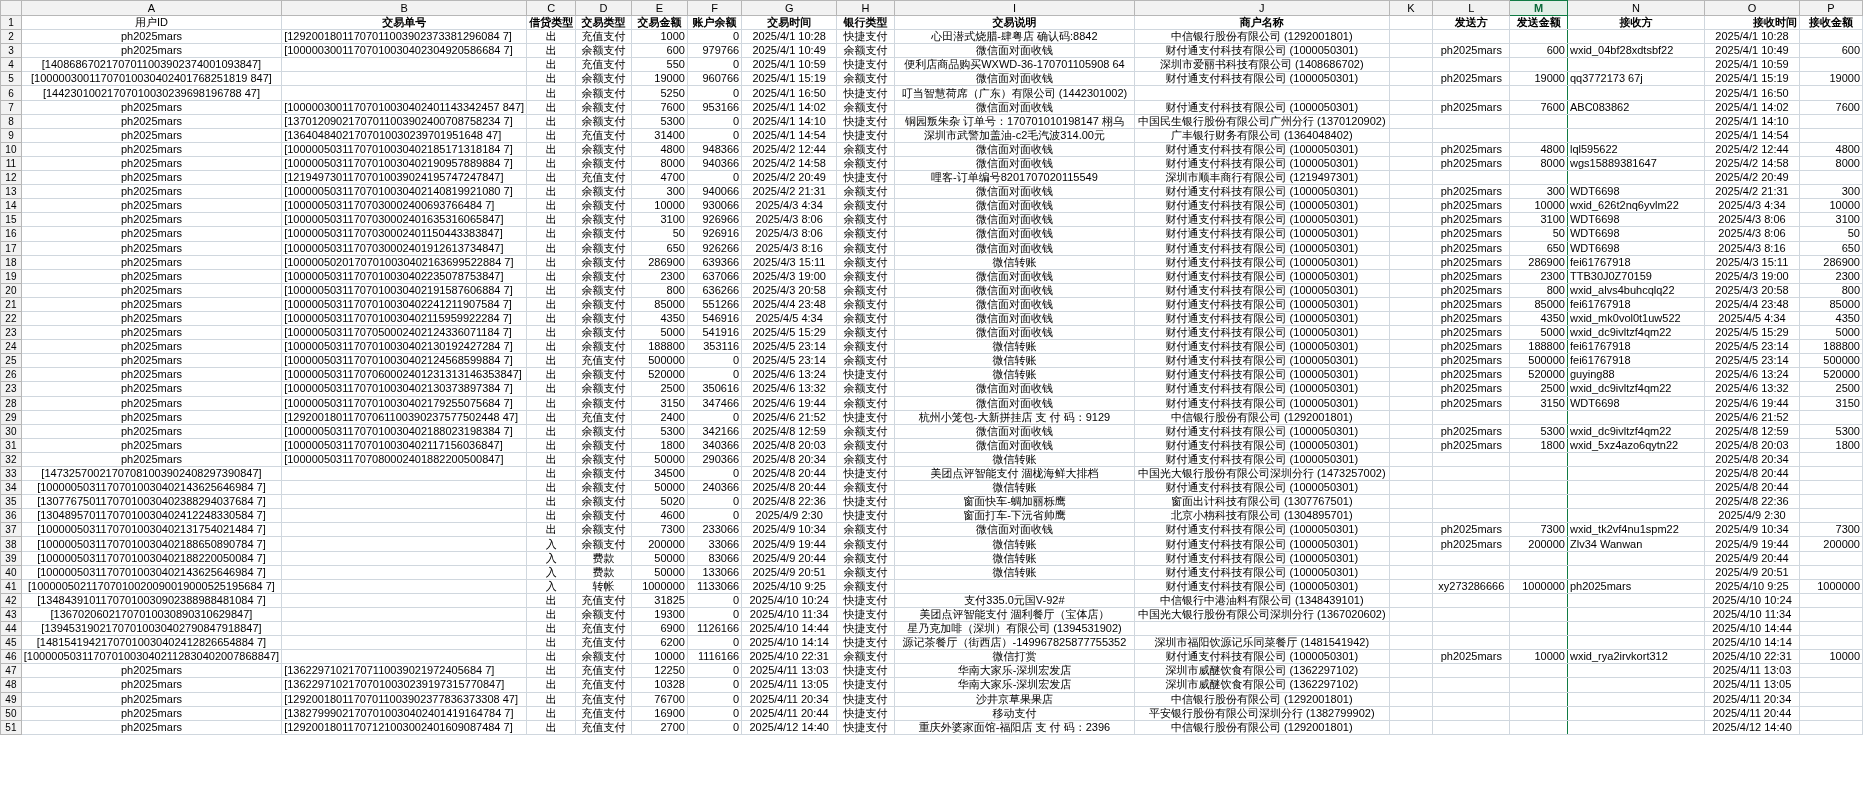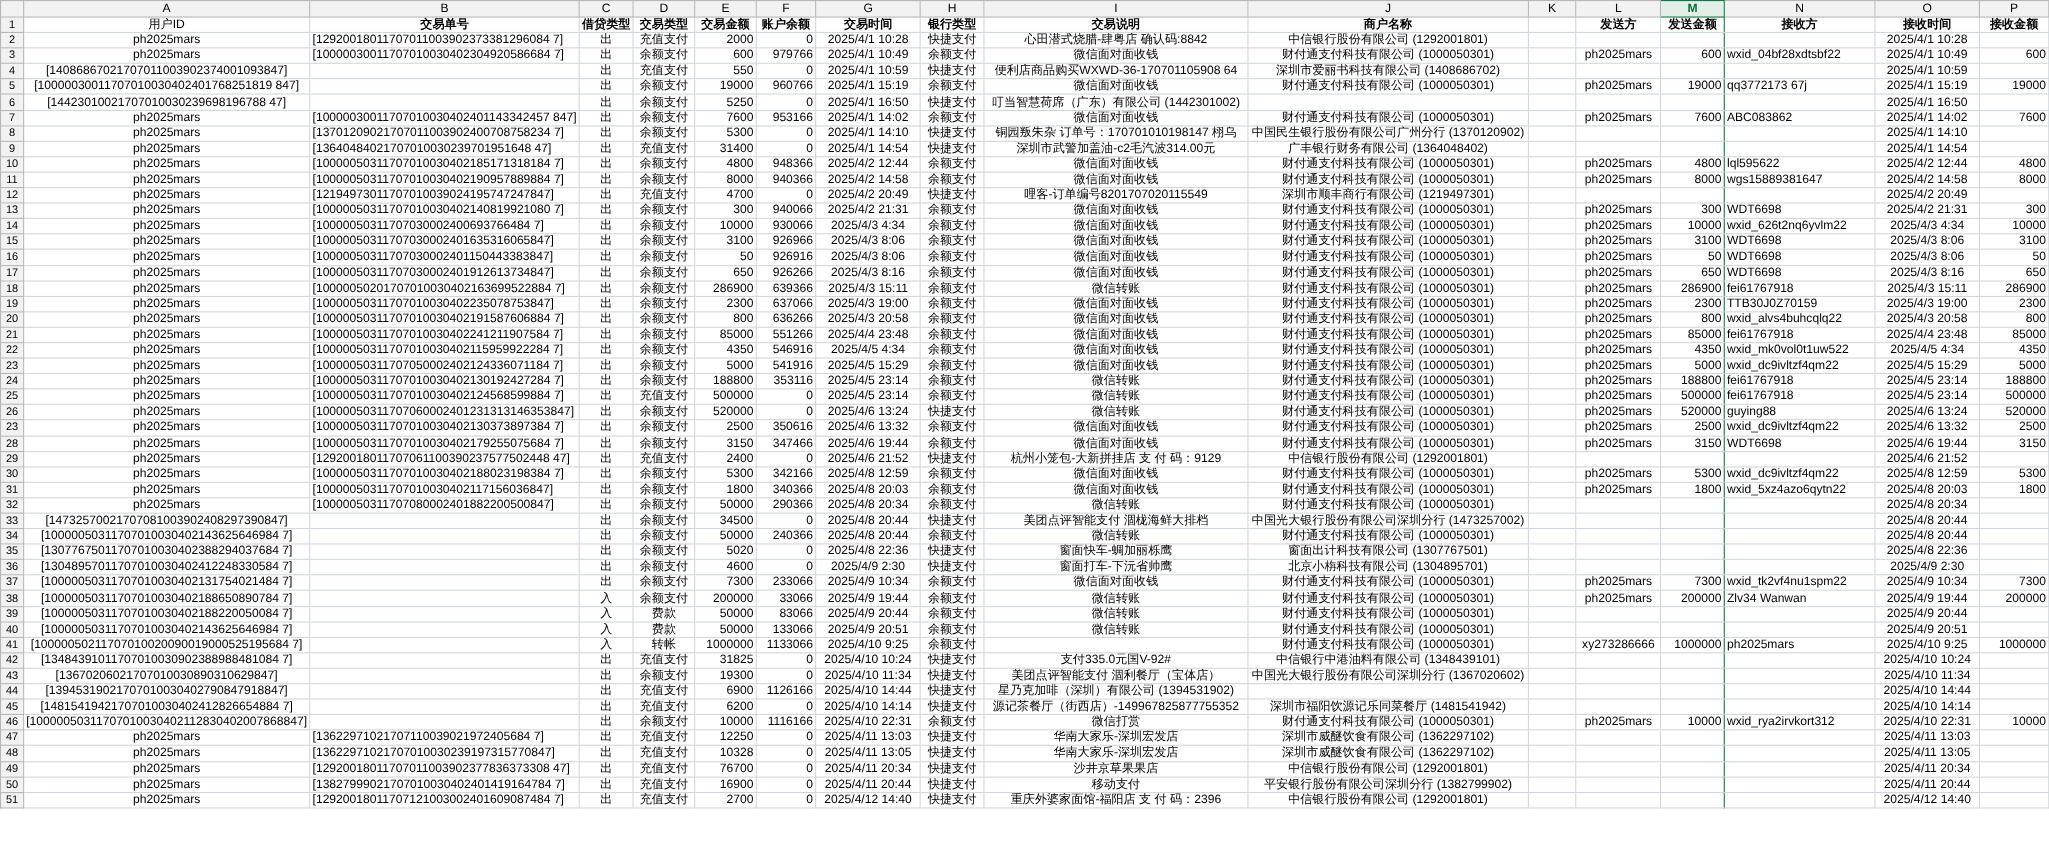--- a/index.html
+++ b/index.html
@@ -56,30 +56,30 @@
           <td class="c-center" style="font-weight: bold;">交易金额</td>
           <td class="c-center" style="font-weight: bold;">账户余额</td>
           <td class="c-center" style="font-weight: bold;">交易时间</td>
           <td class="c-center" style="font-weight: bold; text-align: center;">银行类型</td>
           <td class="c-center" style="font-weight: bold;">交易说明</td>
           <td class="c-center" style="font-weight: bold;">商户名称</td>
           <td class="c-center" style="font-weight: bold;"></td>
           <td class="c-center" style="font-weight: bold;">发送方</td>
           <td class="c-center selcol selcol-first" style="font-weight: bold;">发送金额</td>
           <td class="c-center" style="font-weight: bold;">接收方</td>
-          <td class="c-center" style="font-weight: bold;">接收时间</td>
+          <td class="c-center" style="font-weight: bold; text-align: right;">接收时间</td>
           <td class="c-center" style="font-weight: bold;">接收金额</td>
         </tr>
         <tr>
           <td class="rownum">2</td>
           <td class="c-center">ph2025mars</td>
           <td class="c-left">[12920018011707011003902373381296084 7]</td>
           <td class="c-center">出</td>
           <td class="c-center">充值支付</td>
-          <td class="c-right">2000</td>
+          <td class="c-right">1000</td>
           <td class="c-right">0</td>
           <td class="c-center">2025/4/1 10:28</td>
           <td class="c-center">快捷支付</td>
           <td class="c-center">心田潜式烧腊-肆粤店 确认码:8842</td>
           <td class="c-center">中信银行股份有限公司 (1292001801)</td>
           <td class="c-center"></td>
           <td class="c-center"></td>
           <td class="c-right selcol"></td>
           <td class="c-left"></td>
           <td class="c-center">2025/4/1 10:28</td>

